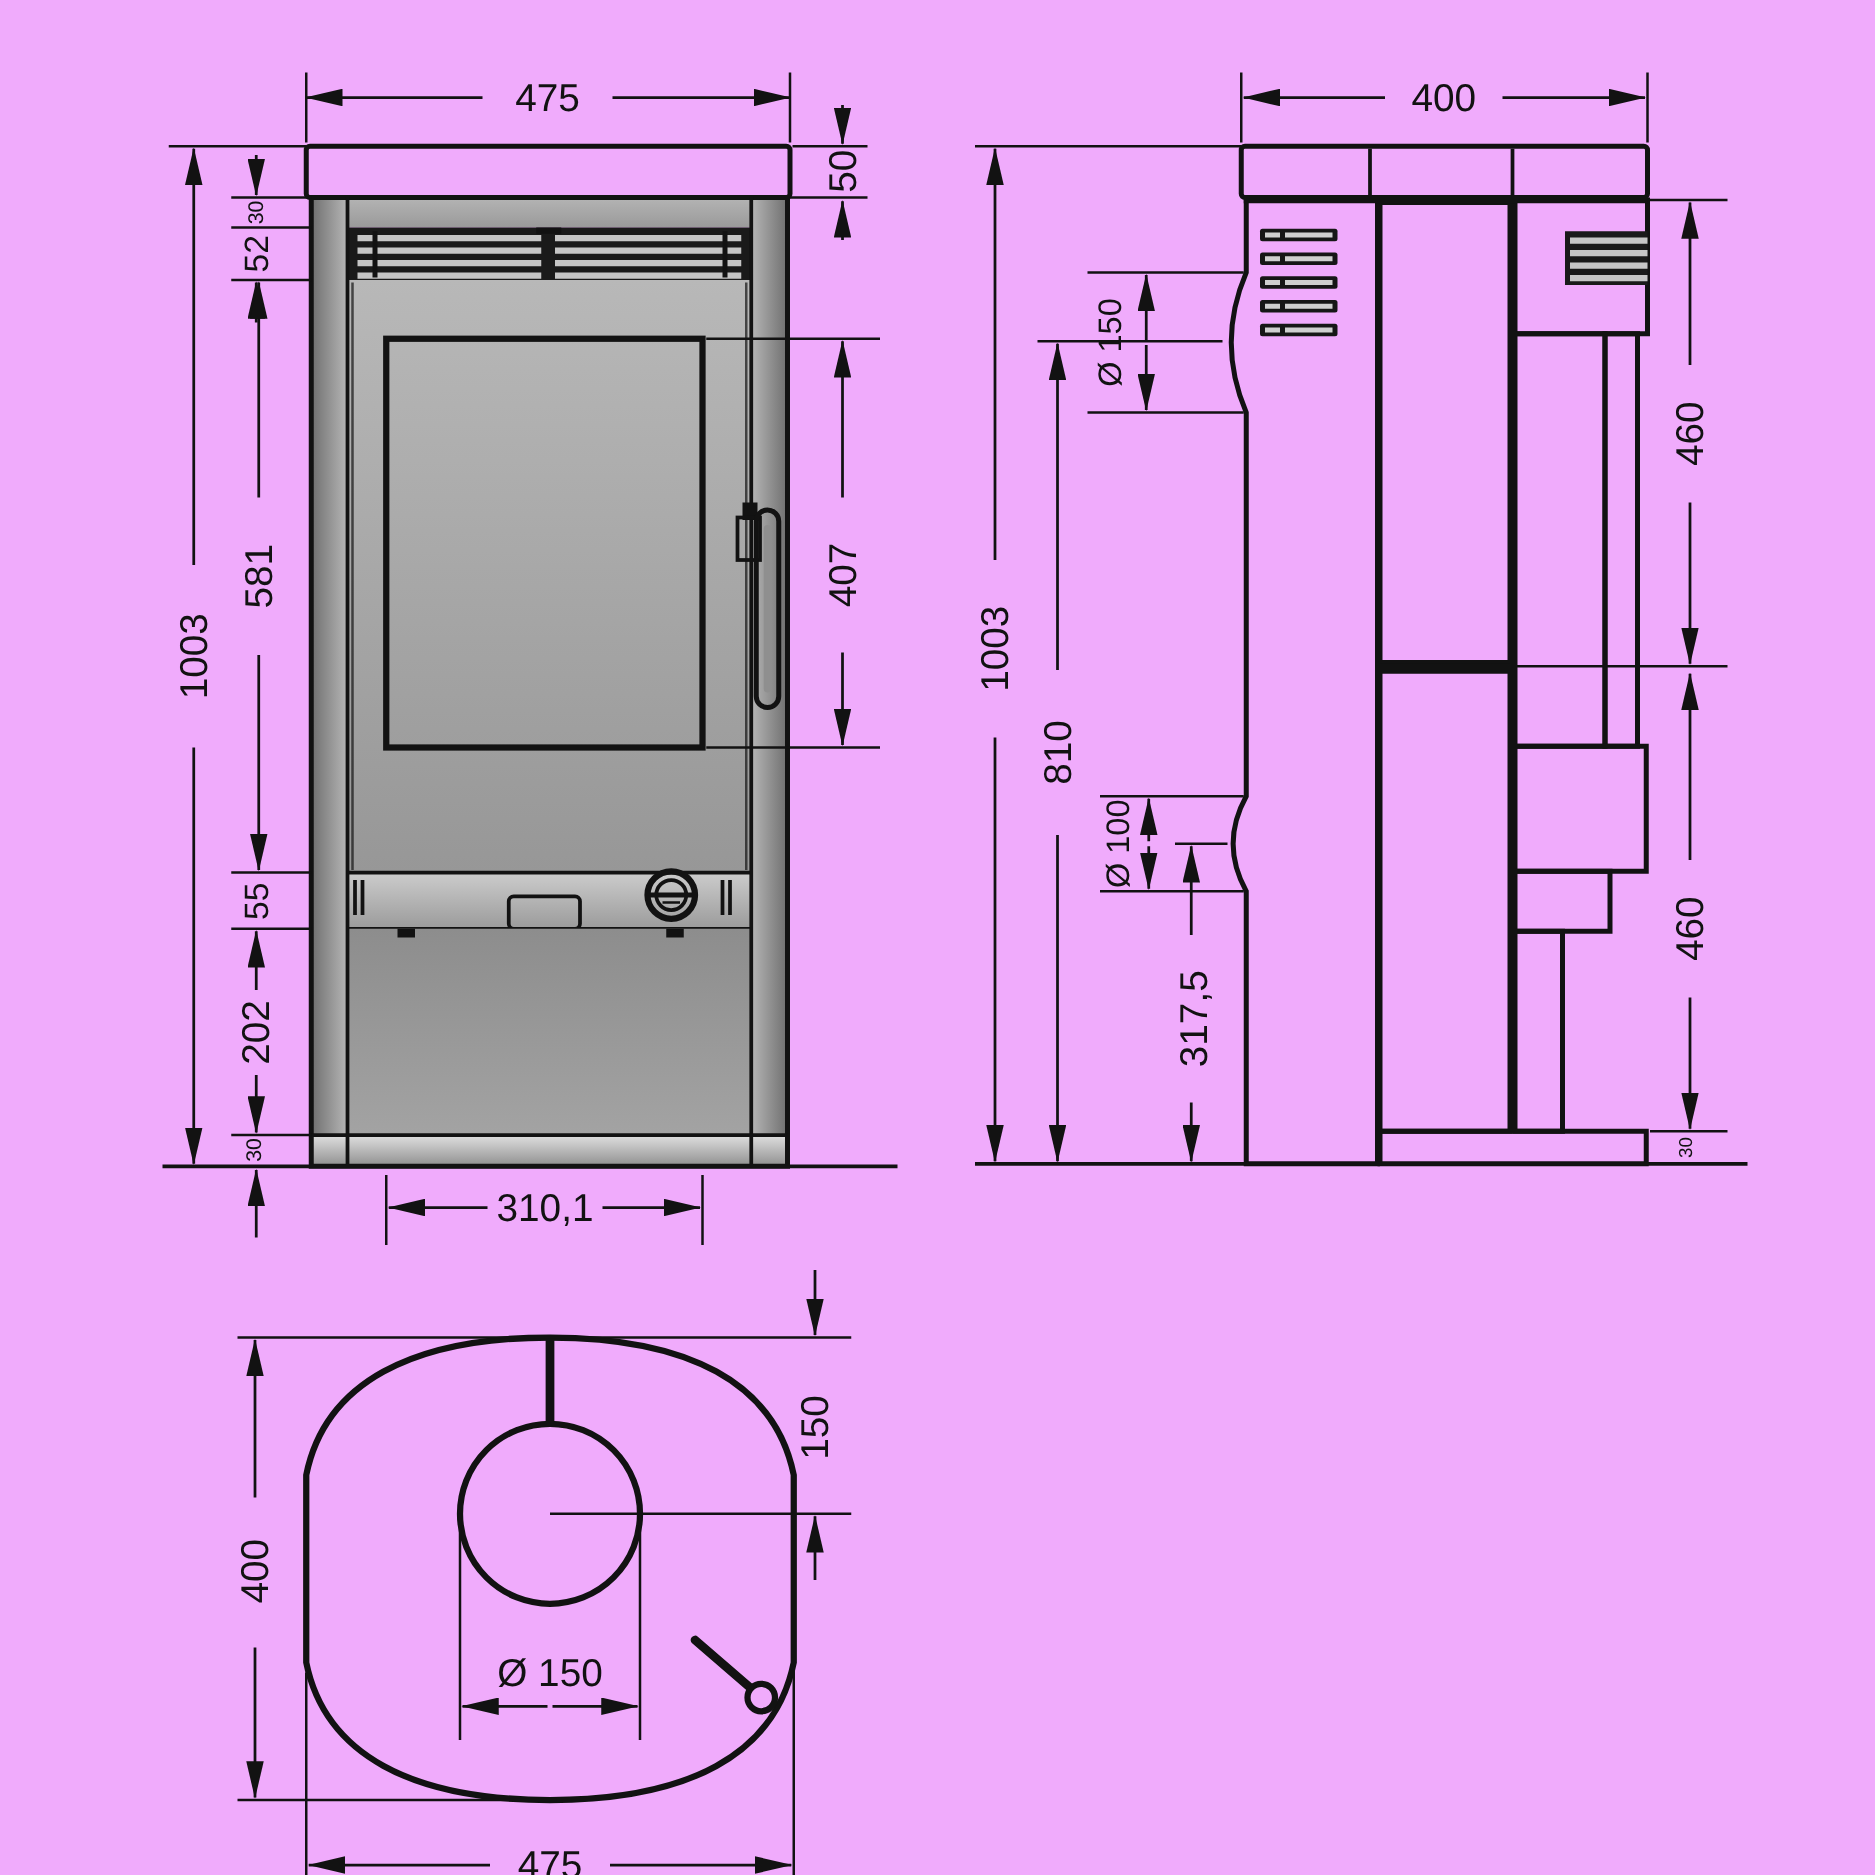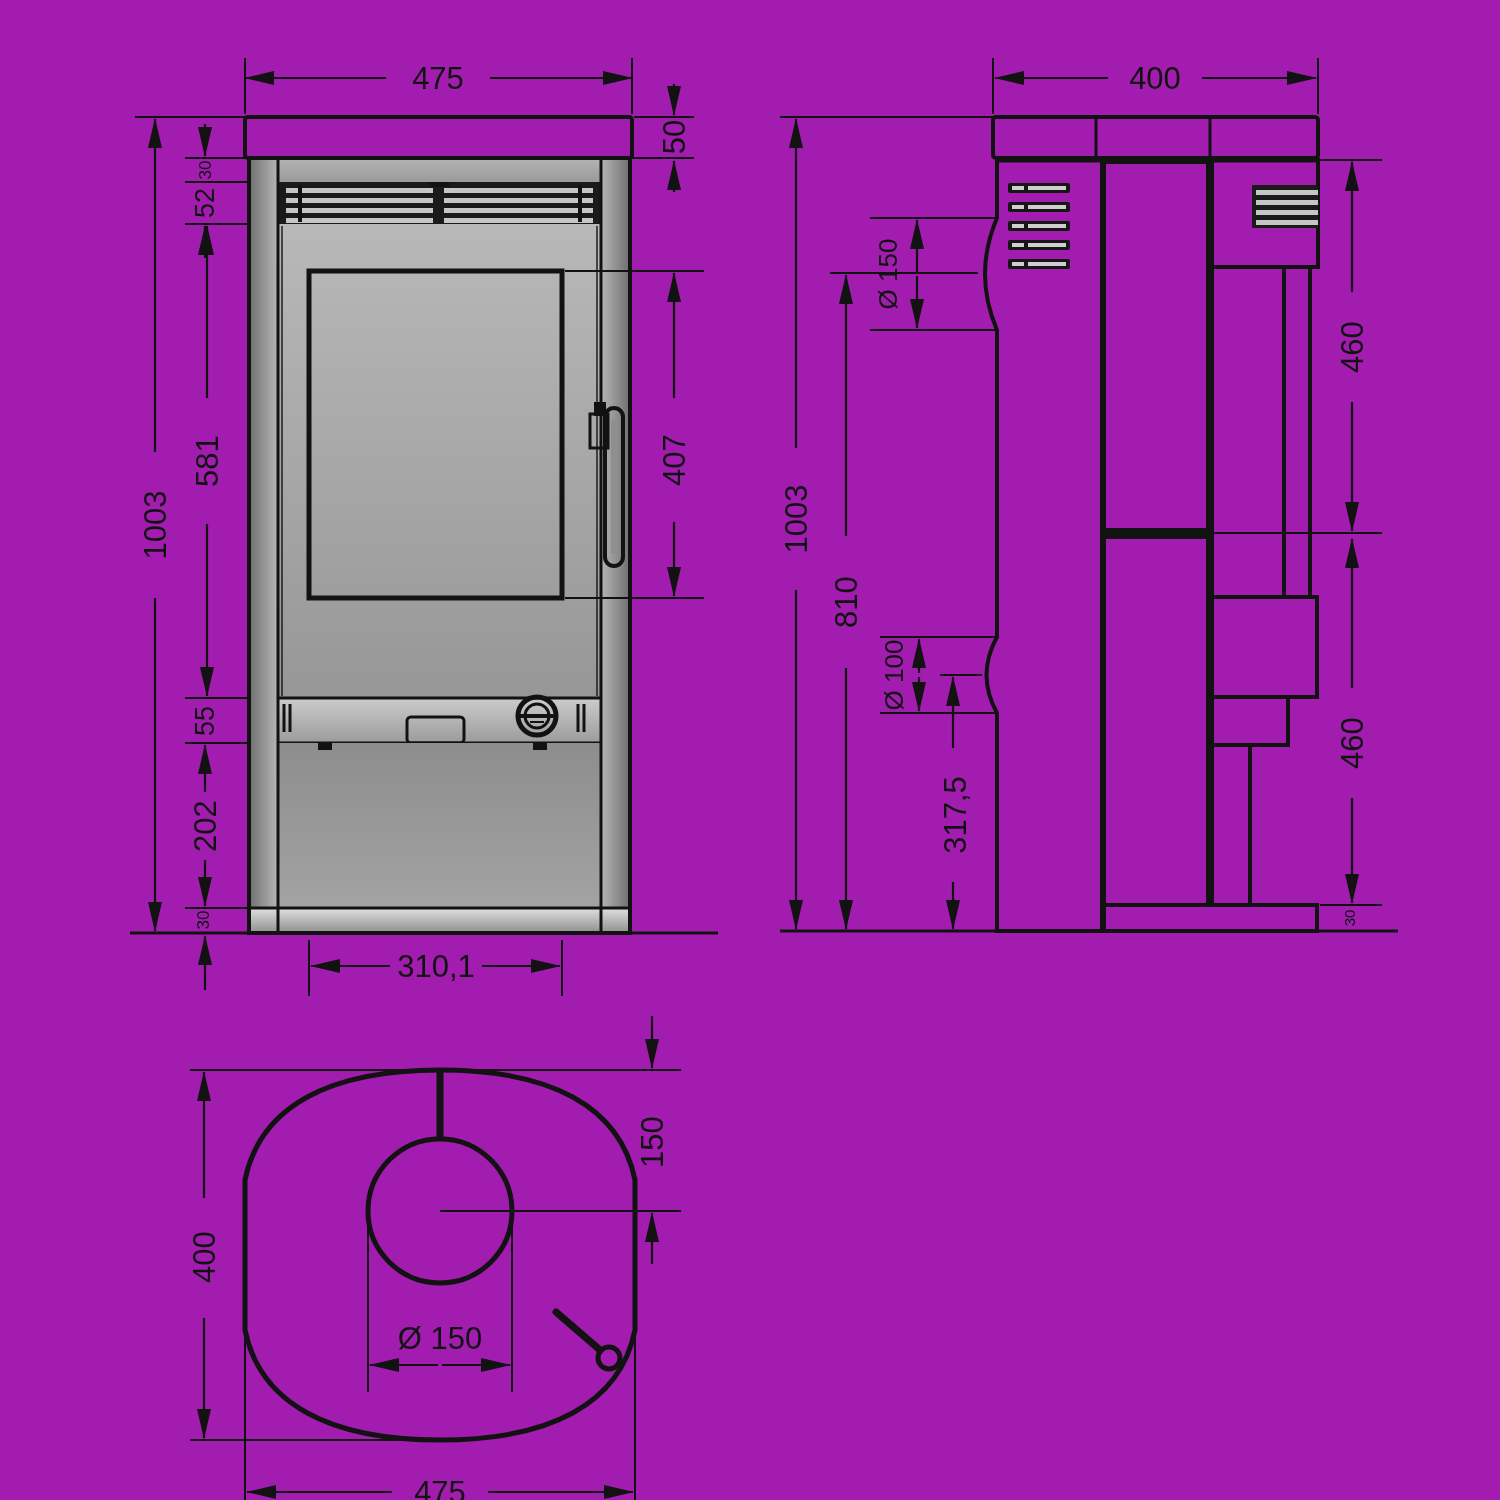--- a/index.html
+++ b/index.html
@@ -1,16 +1,16 @@
 <!DOCTYPE html>
 <html><head>
 <meta charset="utf-8">
 <style>
   html,body{margin:0;padding:0;background:#ffffff}
-  .page{width:1500px;height:1500px;position:relative;background:#a21caf;overflow:hidden}
+  .page{width:1500px;height:1500px;position:relative;background:#f0abfc;overflow:hidden}
   svg{display:block}
   .t{font-family:"Liberation Sans","DejaVu Sans",sans-serif;fill:#121212;text-anchor:middle}
   .f30{font-size:31px}
   .f27{font-size:27px}
   .f26{font-size:26px}
   .f17{font-size:17px}
   .f15{font-size:15px}
   .s2{stroke:#121212;stroke-width:2;fill:none}
   .s3{stroke:#121212;stroke-width:3;fill:none}
   .s4{stroke:#121212;stroke-width:4;fill:none}

